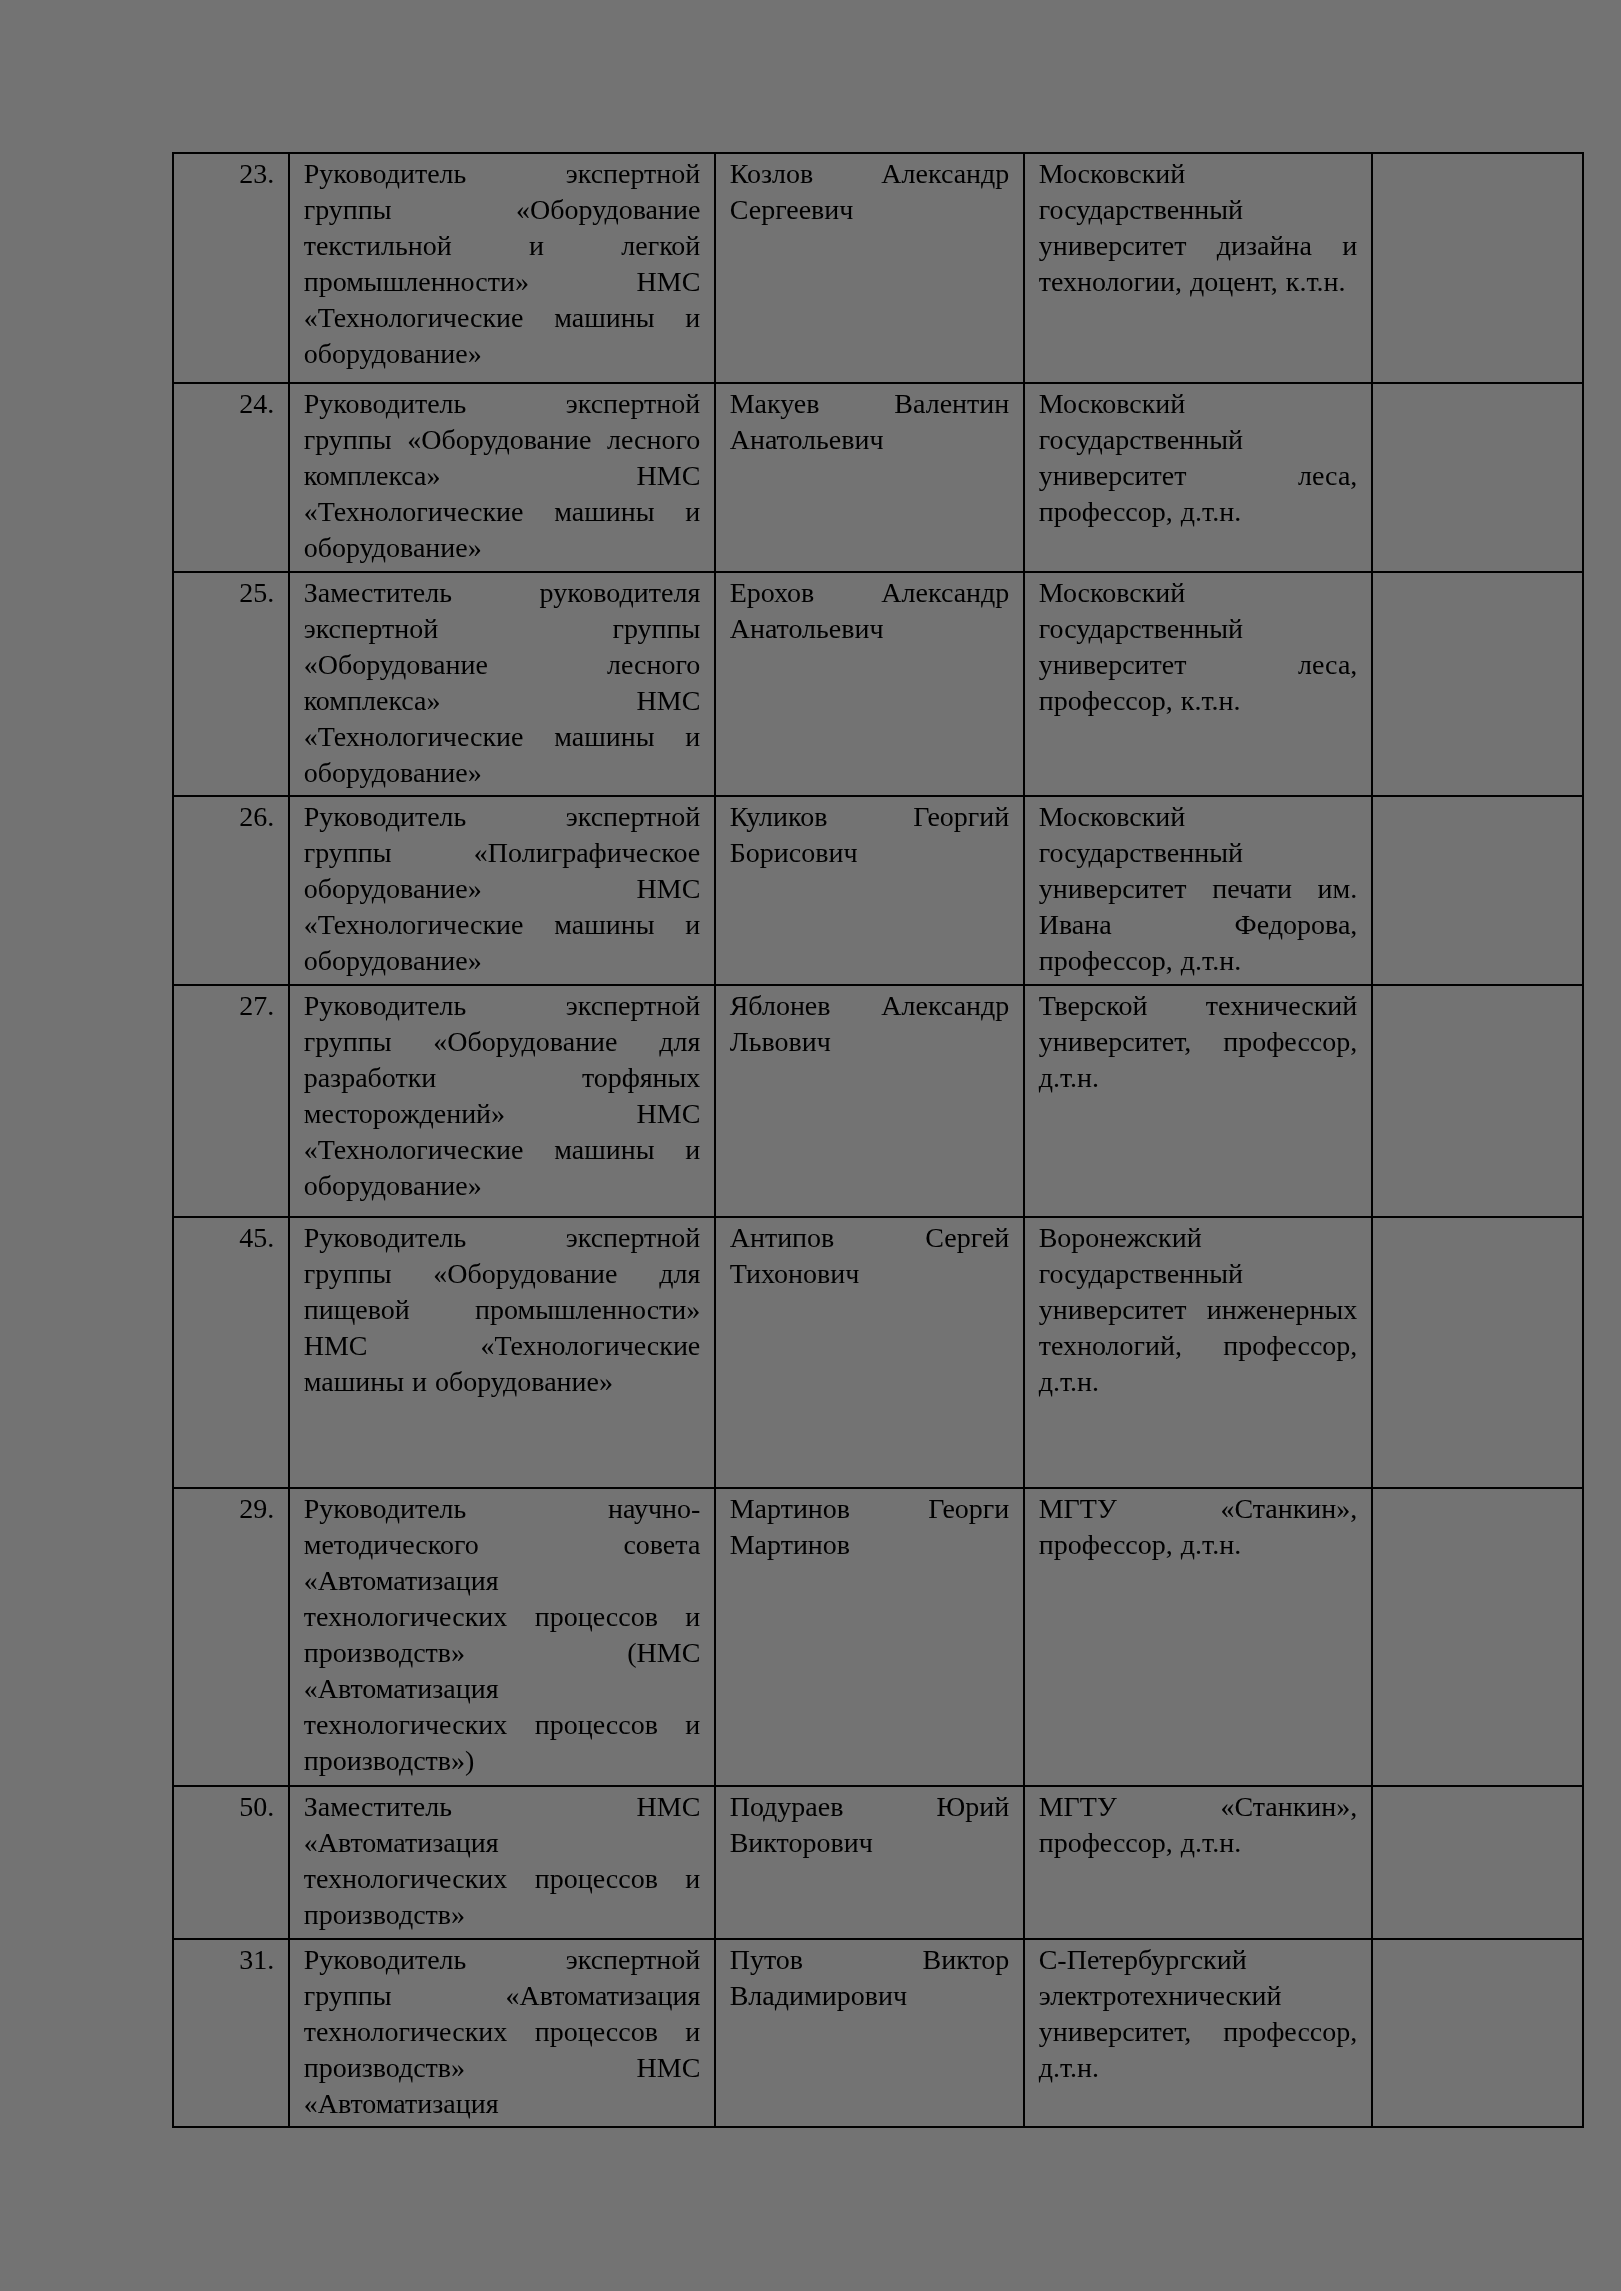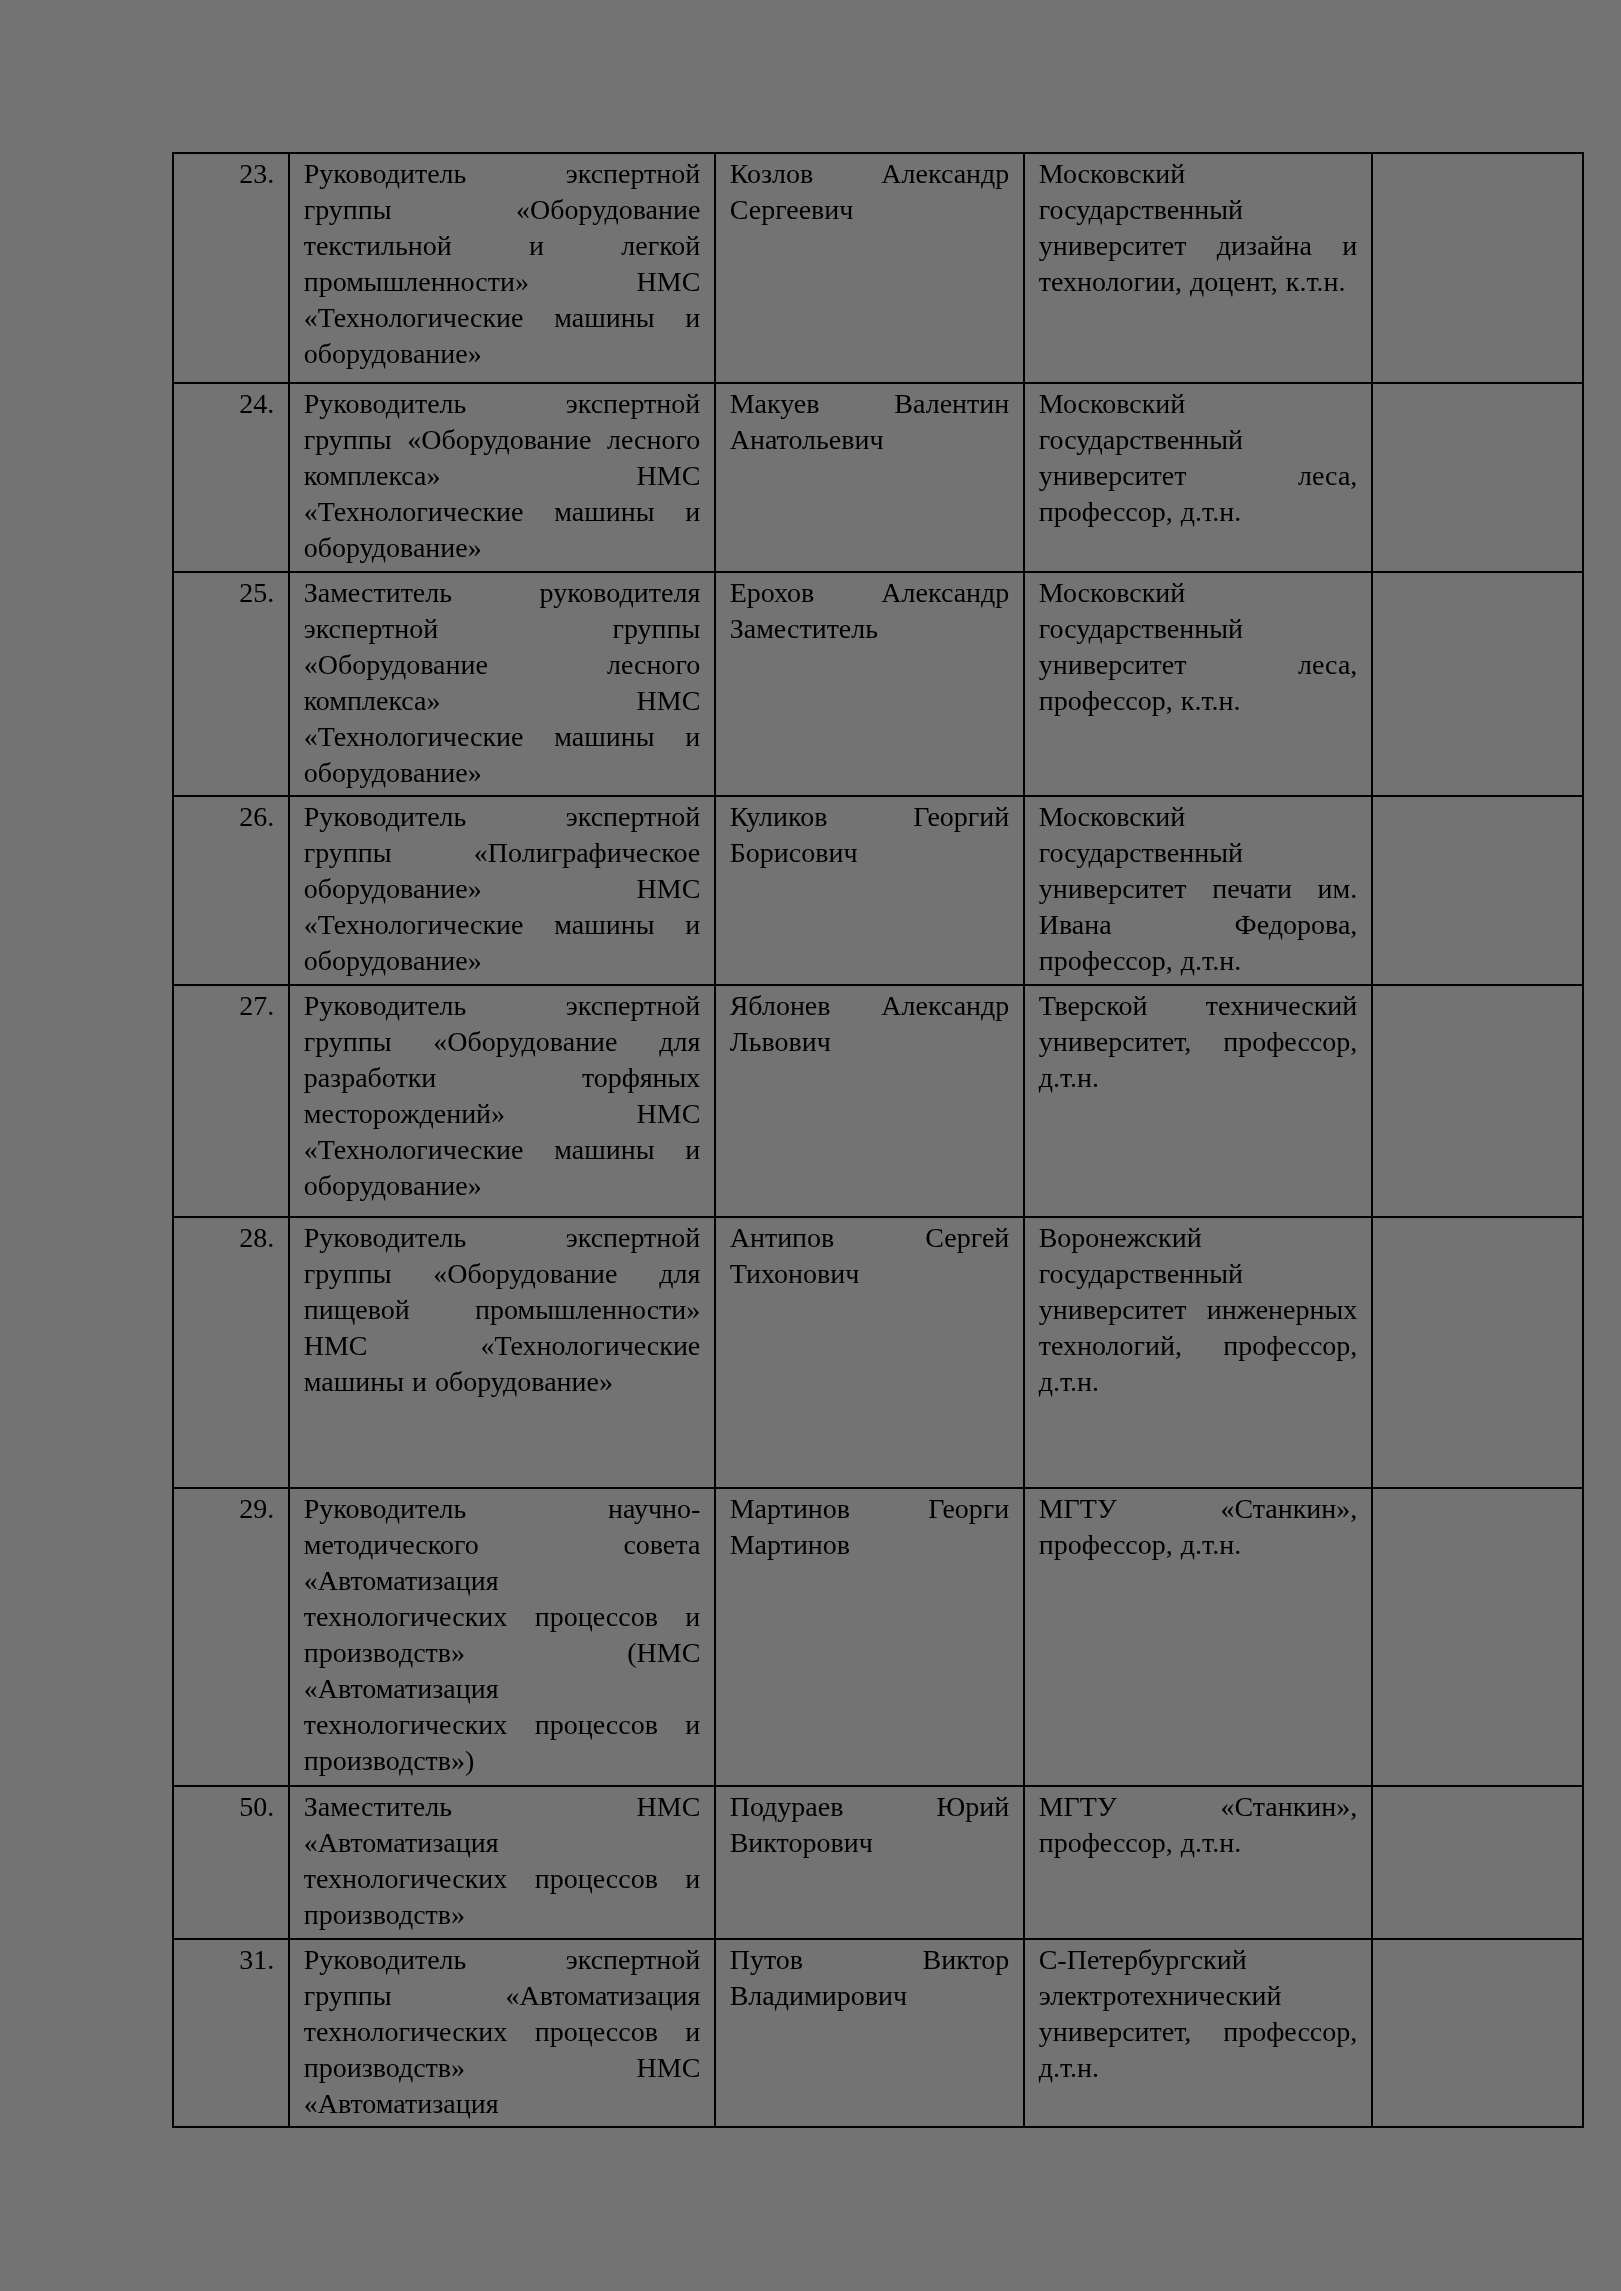--- a/index.html
+++ b/index.html
@@ -74,40 +74,40 @@
       <tr class="r1">
         <td class="col-num">24.</td>
         <td class="col-pos">Руководитель экспертной группы «Оборудование лесного комплекса» НМС «Технологические машины и оборудование»</td>
         <td class="col-name">Макуев Валентин Анатольевич</td>
         <td class="col-aff">Московский государственный университет леса, профессор, д.т.н.</td>
         <td class="col-note"></td>
       </tr>
       <tr class="r2">
         <td class="col-num">25.</td>
         <td class="col-pos">Заместитель руководителя экспертной группы «Оборудование лесного комплекса» НМС «Технологические машины и оборудование»</td>
-        <td class="col-name">Ерохов Александр Заместитель</td>
+        <td class="col-name">Ерохов Александр Анатольевич</td>
         <td class="col-aff">Московский государственный университет леса, профессор, к.т.н.</td>
         <td class="col-note"></td>
       </tr>
       <tr class="r3">
         <td class="col-num">26.</td>
         <td class="col-pos">Руководитель экспертной группы «Полиграфическое оборудование» НМС «Технологические машины и оборудование»</td>
         <td class="col-name">Куликов Георгий Борисович</td>
         <td class="col-aff">Московский государственный университет печати им. Ивана Федорова, профессор, д.т.н.</td>
         <td class="col-note"></td>
       </tr>
       <tr class="r4">
         <td class="col-num">27.</td>
         <td class="col-pos">Руководитель экспертной группы «Оборудование для разработки торфяных месторождений» НМС «Технологические машины и оборудование»</td>
         <td class="col-name">Яблонев Александр Львович</td>
         <td class="col-aff">Тверской технический университет, профессор, д.т.н.</td>
         <td class="col-note"></td>
       </tr>
       <tr class="r5">
-        <td class="col-num">28.</td>
+        <td class="col-num">45.</td>
         <td class="col-pos">Руководитель экспертной группы «Оборудование для пищевой промышленности» НМС «Технологические машины и оборудование»</td>
         <td class="col-name">Антипов Сергей Тихонович</td>
         <td class="col-aff">Воронежский государственный университет инженерных технологий, профессор, д.т.н.</td>
         <td class="col-note"></td>
       </tr>
       <tr class="r6">
         <td class="col-num">29.</td>
         <td class="col-pos">Руководитель научно-методического совета «Автоматизация технологических процессов и производств» (НМС «Автоматизация технологических процессов и производств»)</td>
         <td class="col-name">Мартинов Георги Мартинов</td>
         <td class="col-aff">МГТУ «Станкин», профессор, д.т.н.</td>

